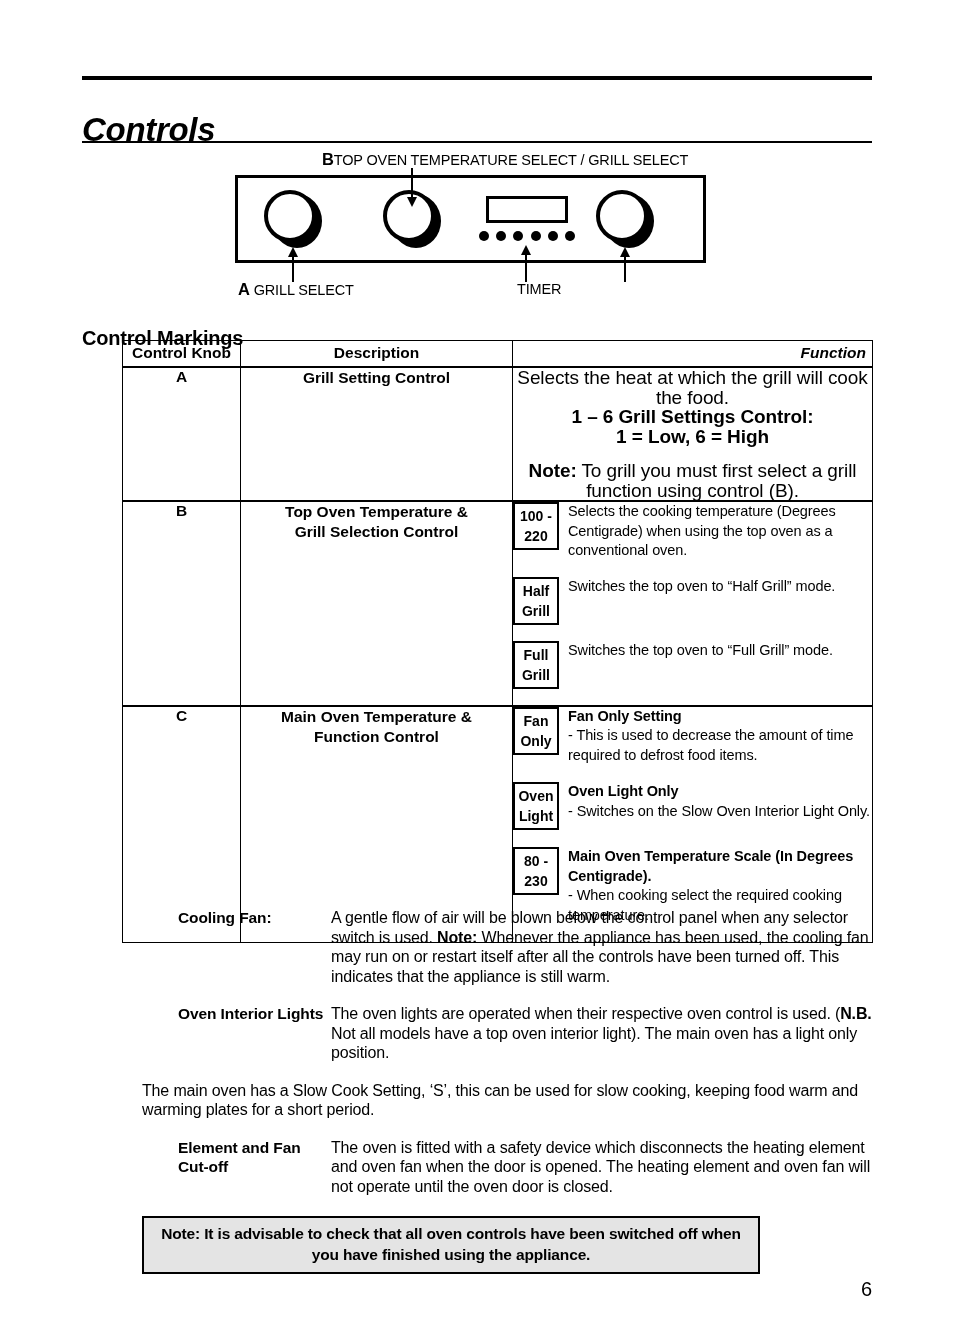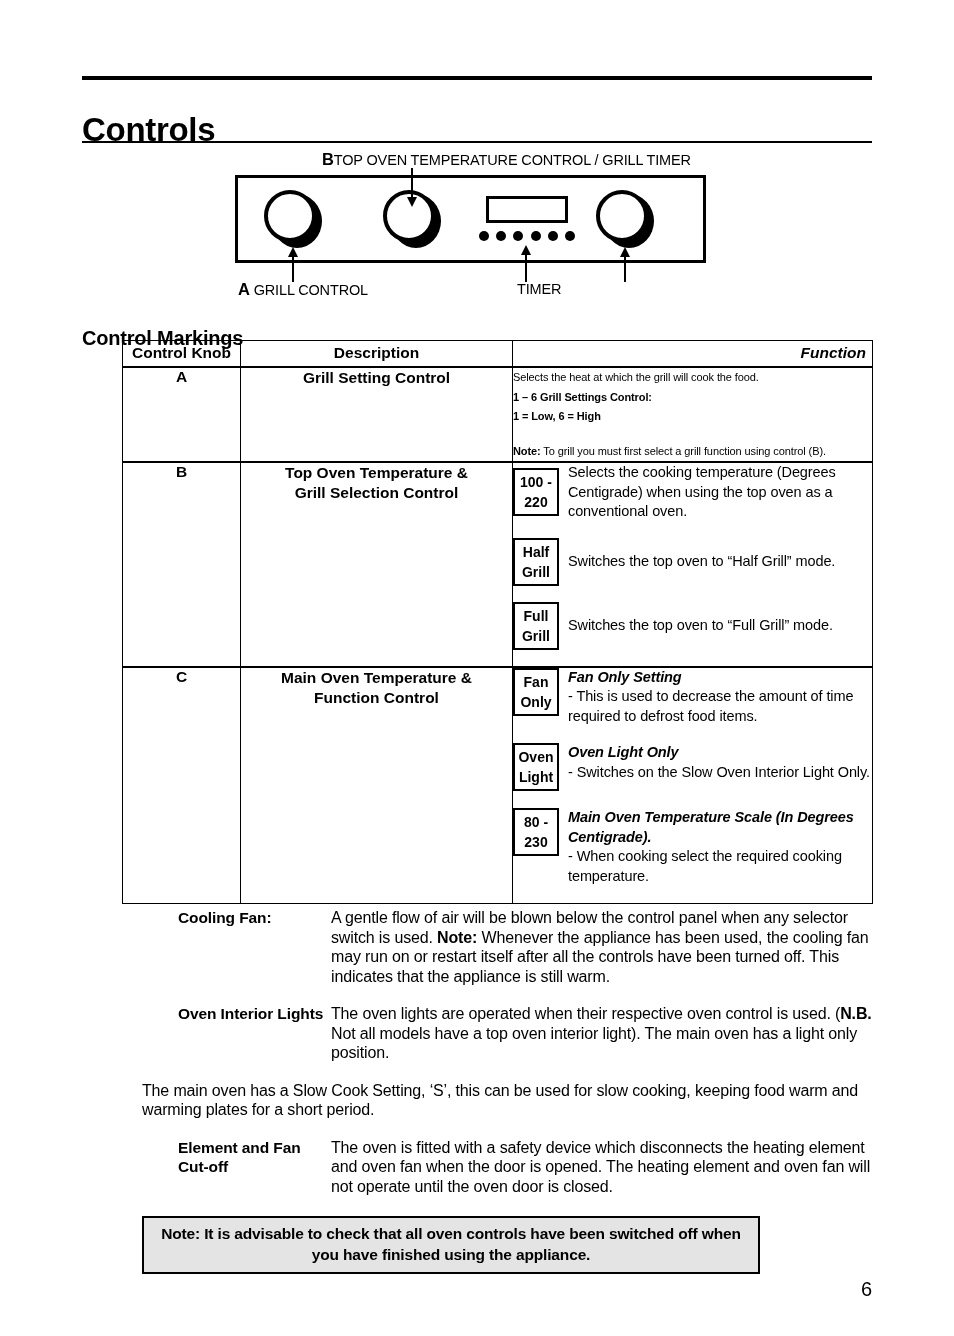--- a/index.html
+++ b/index.html
@@ -33,20 +33,21 @@
     background: #000;
   }
   .page-title {
     position: absolute;
     left: 82px; top: 88px;
     width: 600px;
     font-size: 33px;
     font-weight: bold;
     letter-spacing: -0.3px;
     line-height: 40px;
+    font-style: italic;
   }
   .rule-under-title {
     position: absolute;
     left: 82px; top: 141px;
     width: 790px; height: 2px;
     background: #000;
   }
 
   
   .diagram {
@@ -202,23 +203,24 @@
     line-height: 20px;
     padding-top: 8px;
     padding-left: 4px;
     padding-right: 4px;
   }
   .cell-func {
     padding: 6px 6px 8px 8px;
   }
 
   .func-text {
-    font-size: 11px;
+    font-size: 19px;
     line-height: 19.5px;
     letter-spacing: -0.1px;
+    text-align: center;
   }
   .func-text .bold { font-weight: bold; }
   .func-text .gap { display: block; height: 15px; }
 
   
   .mark-row {
     display: flex;
     align-items: flex-start;
     margin-bottom: 10px;
   }
@@ -237,23 +239,23 @@
     background: #fff;
     white-space: pre-line;
   }
   .mark-desc {
     flex: 1 1 auto;
     padding-left: 9px;
     font-size: 14.5px;
     line-height: 19.5px;
     letter-spacing: -0.1px;
   }
-  .mark-desc-title { font-weight: bold; display: block; font-style: italic; }
-
-  .row-b .mark-row { margin-bottom: 16px; align-items: center; }
+  .mark-desc-title { font-weight: bold; display: block; }
+
+  .row-b .mark-row { margin-bottom: 16px; }
   .row-c .mark-row { margin-bottom: 17px; }
 
   
   .defs {
     position: absolute;
     left: 142px; top: 908px;
     width: 730px;
   }
   .def {
     display: flex;
@@ -333,25 +335,25 @@
   <div class="timer-display"></div>
   <div class="timer-dots">
     <i></i>
     <i></i>
     <i></i>
     <i></i>
     <i></i>
     <i></i>
   </div>
 
-  <div class="lbl lbl-b"><b>B</b><span>TOP OVEN TEMPERATURE CONTROL / GRILL TIMER</span></div>
+  <div class="lbl lbl-b"><b>B</b><span>TOP OVEN TEMPERATURE SELECT / GRILL SELECT</span></div>
   <div class="leader leader-b-stem"></div>
   <div class="arrow-down leader-b-head"></div>
 
-  <div class="lbl lbl-a"><b>A</b> <span>GRILL CONTROL</span></div>
+  <div class="lbl lbl-a"><b>A</b> <span>GRILL SELECT</span></div>
   <div class="leader leader-a-stem"></div>
   <div class="arrow-up leader-a-head"></div>
 
   <div class="lbl lbl-timer">TIMER</div>
   <div class="leader leader-t-stem"></div>
   <div class="arrow-up leader-t-head"></div>
 
   <div class="leader leader-c-stem"></div>
   <div class="arrow-up leader-c-head"></div>
 

